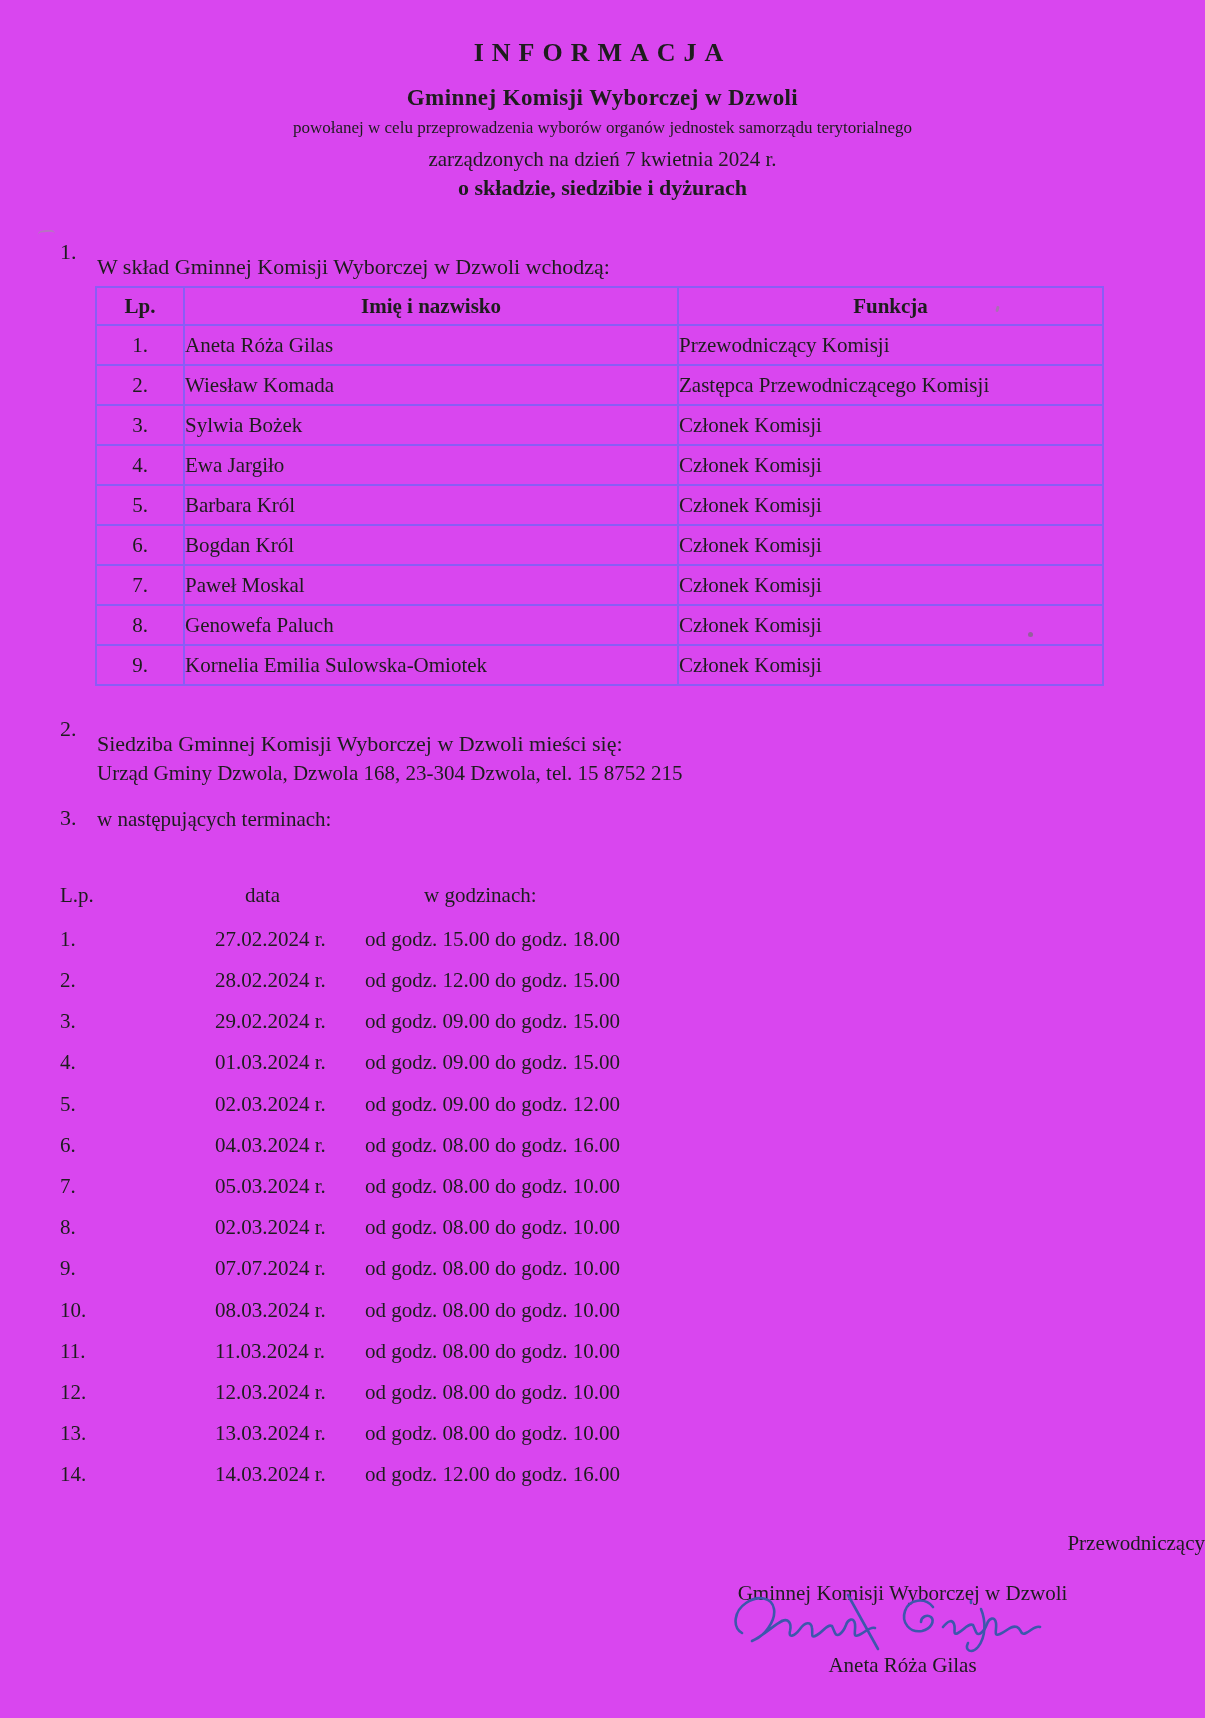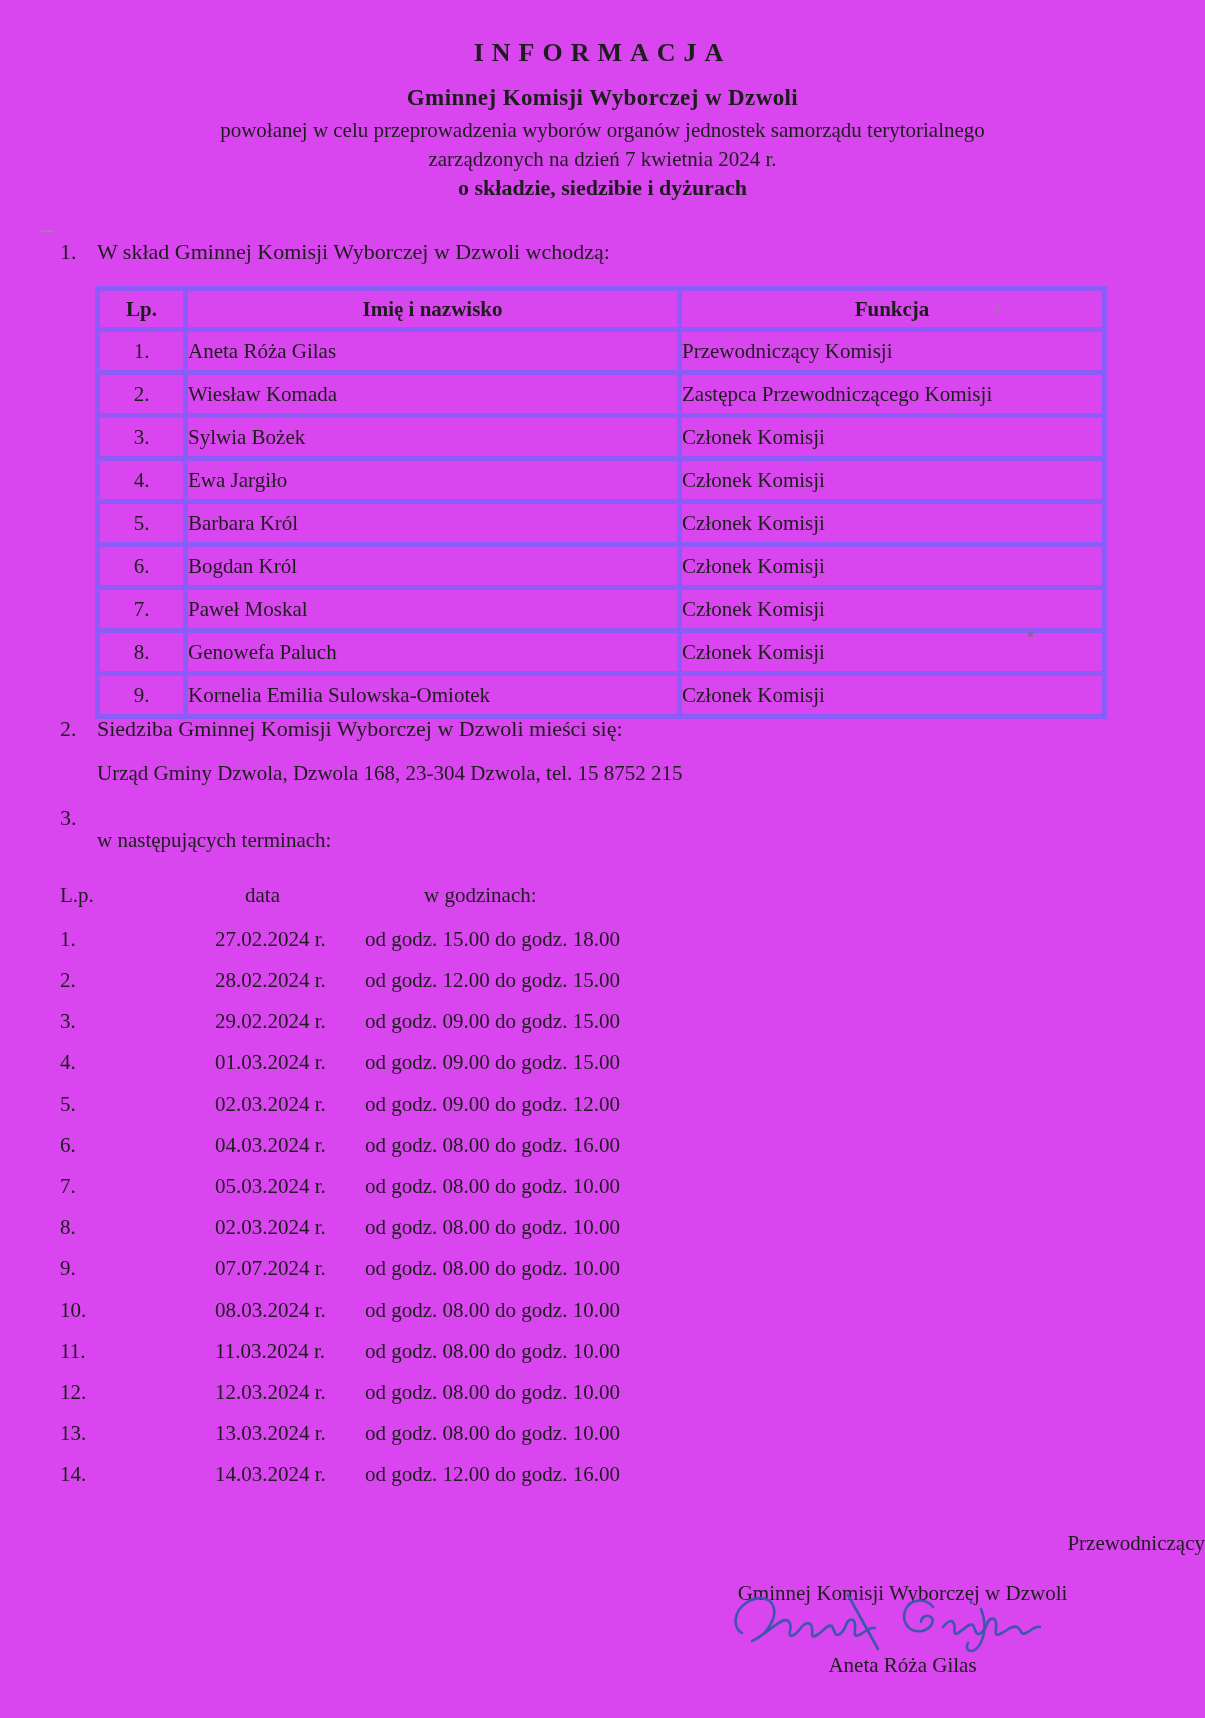--- a/index.html
+++ b/index.html
@@ -7,42 +7,42 @@
     width:1205px;height:1718px;
     background:#fcfcfa;
     font-family:"Liberation Serif","DejaVu Serif",serif;
     color:#1d1d1d;
   }
   .page{position:relative;width:1205px;height:1718px;overflow:hidden;background:#d946ef;}
 
   .center{position:absolute;left:0;width:100%;text-align:center;white-space:nowrap;}
   .doc-title{top:38px;font-size:26px;font-weight:bold;letter-spacing:8px;}
   .h-org{top:85px;font-size:23px;font-weight:bold;letter-spacing:.4px;}
-  .h-line3{top:118px;font-size:21px;}
+  .h-line3{top:118px;font-size:17px;}
   .h-line4{top:147px;font-size:21px;}
   .h-line5{top:175px;font-size:22px;font-weight:bold;}
 
   .item{position:absolute;left:0;width:100%;font-size:22px;}
   .item .num{position:absolute;left:60px;top:0;}
-  .item .txt{position:absolute;left:97px;top:0;white-space:nowrap;}
+  .item .txt{position:absolute;left:97px;top:15px;white-space:nowrap;}
   .item1{top:239px;}
   .item2{top:716px;}
   .address{position:absolute;left:97px;top:761px;font-size:21px;white-space:nowrap;}
 
   .item3{top:805px;}
   .item3 .jwrap{position:absolute;left:97px;top:0;width:1048px;font-size:21px;}
   .item3 .jline{text-align:justify;text-align-last:justify;}
-  .item3 .jline2{margin-top:23px;text-align:left;}
+  .item3 .jline2{margin-top:2px;text-align:left;}
 
   table.members{
     position:absolute;left:95px;top:286px;width:1007px;
     border-collapse:collapse;table-layout:fixed;font-size:21px;
   }
   table.members th,table.members td{
-    border:5px solid #8b5cf6;padding:0;overflow:hidden;white-space:nowrap;
+    border:2px solid #8b5cf6;padding:0;overflow:hidden;white-space:nowrap;
   }
   table.members th{height:36px;font-weight:bold;text-align:center;}
   table.members td{height:38px;}
   .col-lp{width:88px;}
   .col-name{width:494px;}
   .col-fn{width:425px;}
   td.lp{text-align:center;}
   td.name{padding-left:12px;}
   td.fn{padding-left:13px;}
 

